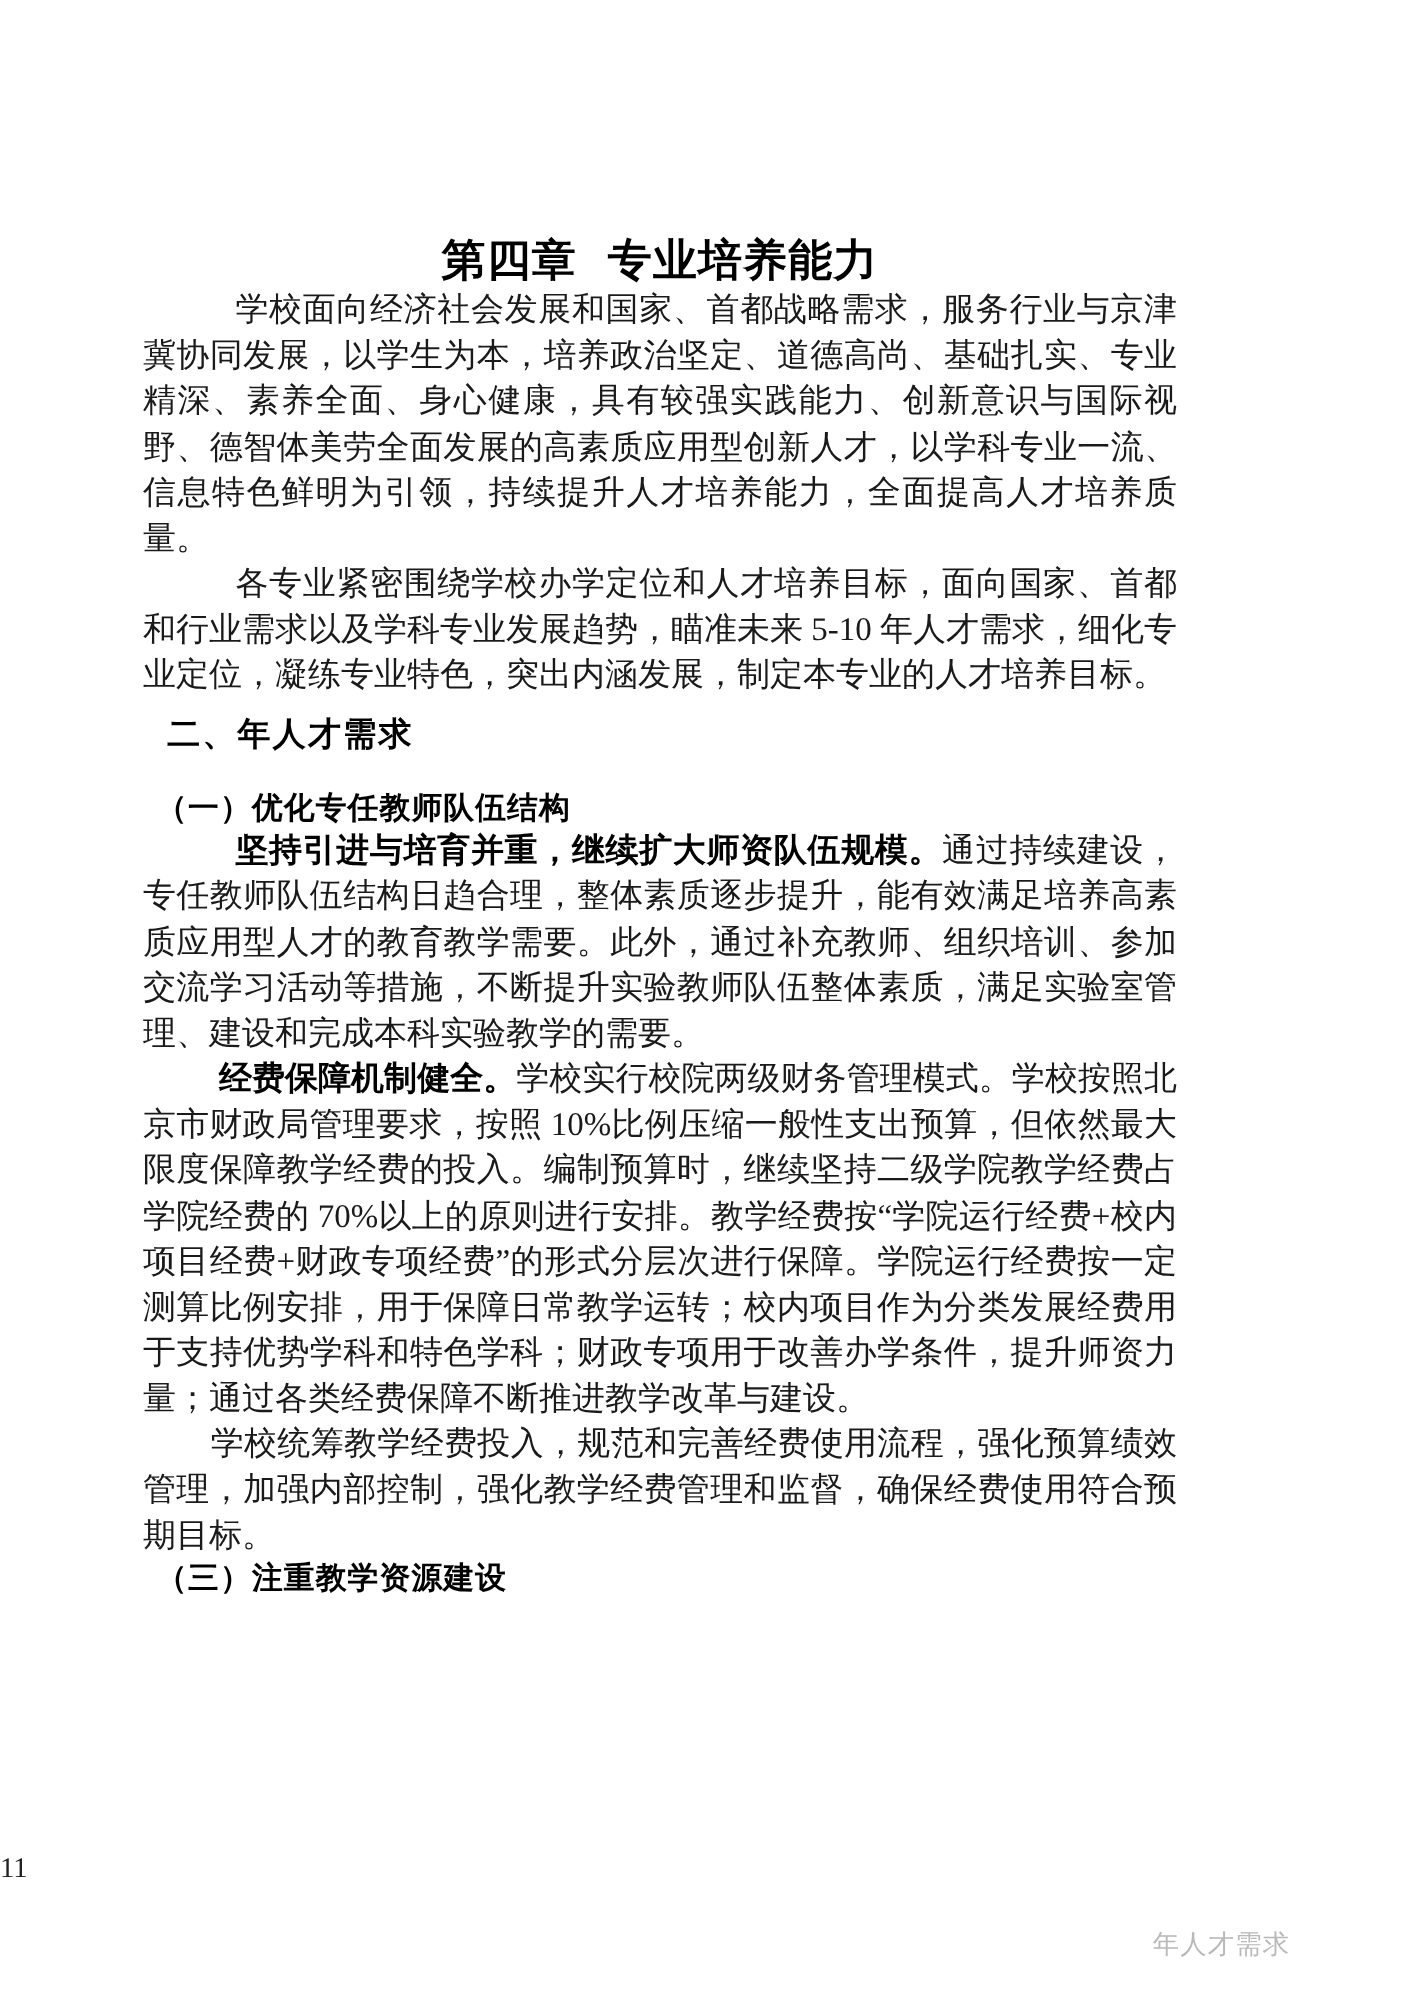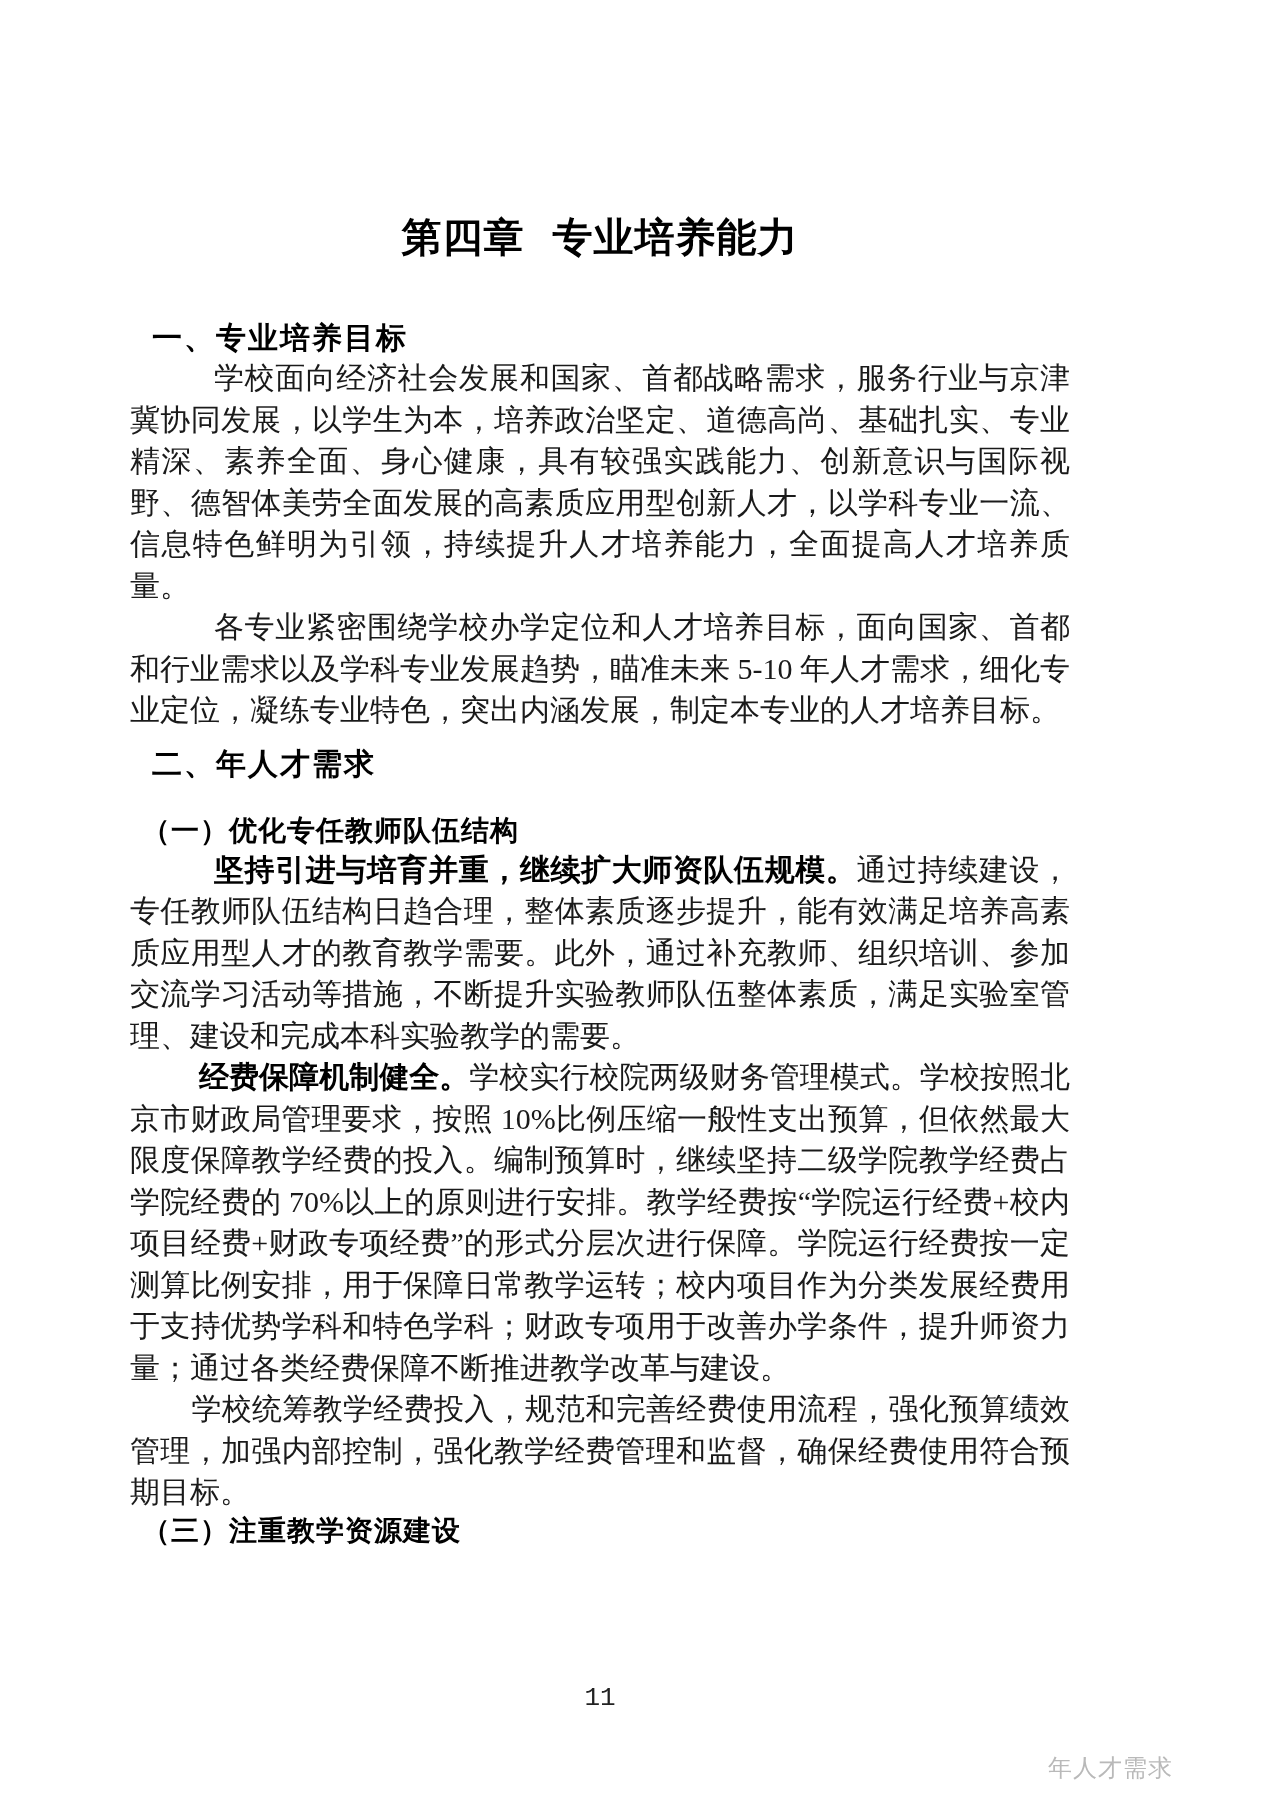--- a/index.html
+++ b/index.html
@@ -67,25 +67,24 @@
   .p2 { margin-top: 8px; }
   .p-c { margin-top: 22px; }
   .p-d { margin-top: 20px; margin-left: 17px; }
   .p-e { margin-top: 12px; }
   .p-f { margin-top: 25px; }
   .page-number {
     position: absolute;
     top: 1682px;
     left: 0;
     width: 100%;
-    text-align: center;
     font-size: 26px;
     line-height: 32px;
     color: #222;
-    font-family: Liberation Mono, monospace;
+    font-family: Liberation Serif, serif;
   }
   .watermark {
     position: absolute;
     top: 1753px;
     right: 27px;
     font-size: 24px;
     line-height: 30px;
     color: #b9b9b9;
     font-family: "Liberation Sans", sans-serif;
     text-shadow: 0 1px 0 #ffffff;
@@ -93,21 +92,20 @@
   }
 </style>
 </head>
 <body>
 
 <div class="page">
   <div class="content">
 
     <div class="chapter-title">第四章 专业培养能力</div>
 
-    <div class="h2 h2-first">一、专业培养目标</div>
 
     <p class="body p1 indent-28">学校面向经济社会发展和国家、首都战略需求，服务行业与京津冀协同发展，以学生为本，培养政治坚定、道德高尚、基础扎实、专业精深、素养全面、身心健康，具有较强实践能力、创新意识与国际视野、德智体美劳全面发展的高素质应用型创新人才，以学科专业一流、信息特色鲜明为引领，持续提升人才培养能力，全面提高人才培养质量。</p>
 
     <p class="body p2 indent-28">各专业紧密围绕学校办学定位和人才培养目标，面向国家、首都和行业需求以及学科专业发展趋势，瞄准未来 5-10 年人才需求，细化专业定位，凝练专业特色，突出内涵发展，制定本专业的人才培养目标。</p>
 
     <div class="h2 h2-second">二、年人才需求</div>
 
     <div class="h3 h3-1">（一）优化专任教师队伍结构</div>
 
     <p class="body p-c indent-28"><span class="lead">坚持引进与培育并重，继续扩大师资队伍规模。</span><span>通过持续建设，专任教师队伍结构日趋合理，整体素质逐步提升，能有效满足培养高素质应用型人才的教育教学需要。此外，通过补充教师、组织培训、参加交流学习活动等措施，不断提升实验教师队伍整体素质，满足实验室管理、建设和完成本科实验教学的需要。</span></p>

